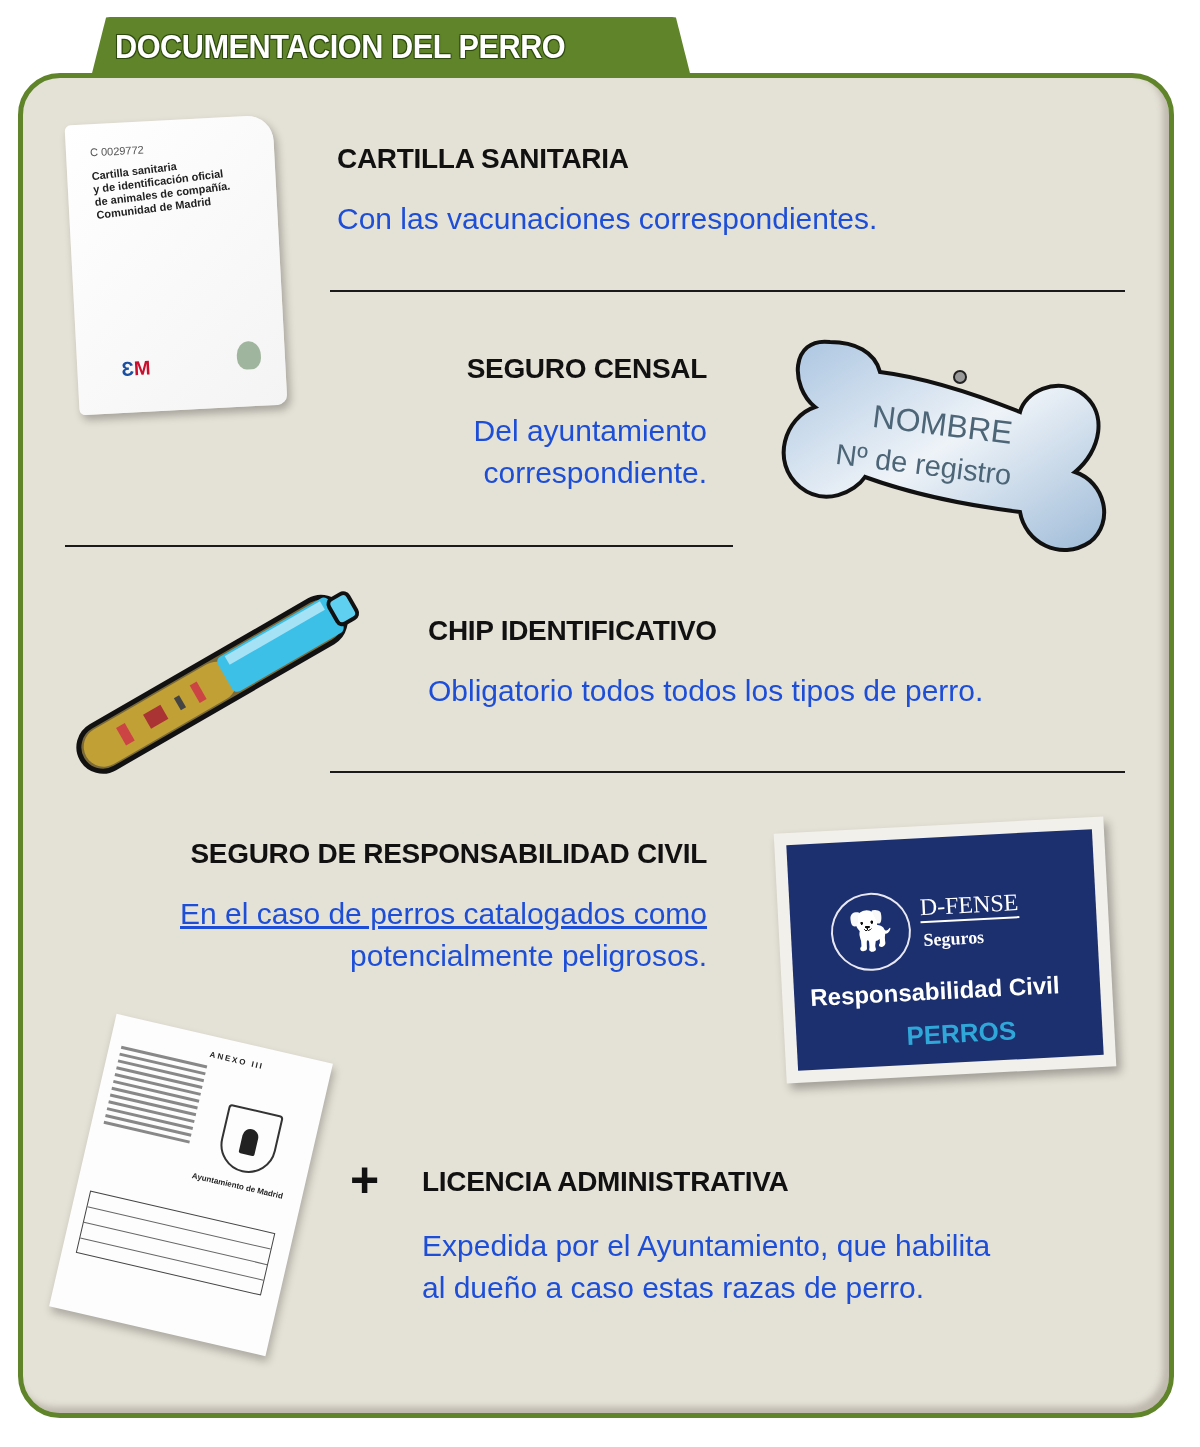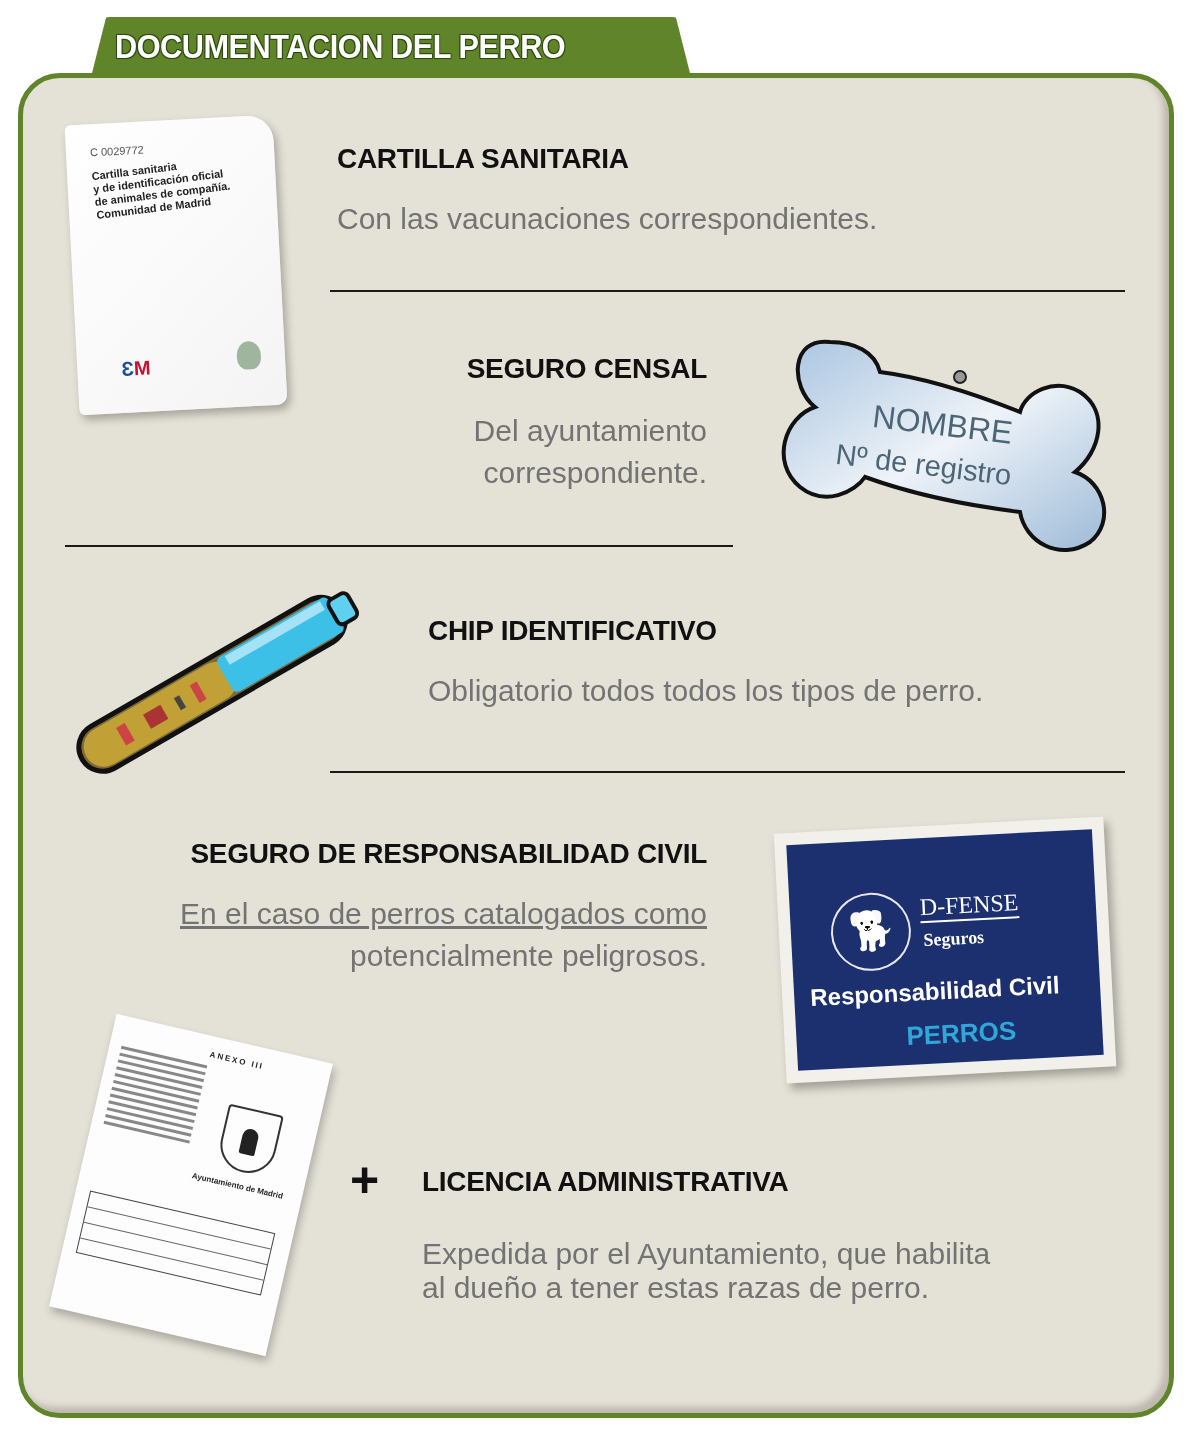--- a/index.html
+++ b/index.html
@@ -19,21 +19,21 @@
     transform: scaleX(0.93); transform-origin: left center;
   }
   .panel {
     position: absolute; left: 18px; top: 73px; width: 1156px; height: 1345px;
     border: 5px solid #5f8429; border-radius: 42px;
     background: #e4e1d6;
     box-shadow: inset -6px -6px 6px rgba(120,110,100,0.35);
   }
 
   .heading { position: absolute; font-weight: bold; font-size: 28px; color: #111; letter-spacing: -0.3px; white-space: nowrap; }
-  .desc { position: absolute; font-size: 30px; line-height: 42px; color: #737373; white-space: nowrap; }
+  .desc { position: absolute; font-size: 30px; line-height: 42px; color: #1d4ed8; white-space: nowrap; }
   .right { text-align: right; }
   .divider { position: absolute; height: 2px; background: #1a1a1a; }
 
   
   .booklet {
     position: absolute; left: 72px; top: 120px; width: 208px; height: 290px;
     background: linear-gradient(135deg, #ffffff 0%, #f4f4f4 100%);
     border-radius: 6px 26px 10px 6px;
     transform: rotate(-3deg);
     box-shadow: 3px 5px 8px rgba(0,0,0,0.28);
@@ -171,14 +171,14 @@
   <div class="shield"></div>
   <div class="ayto">Ayuntamiento de Madrid</div>
   <div class="table">
       <div></div>
       <div></div>
       <div></div>
     </div>
 </div>
 <div class="plus">+</div>
 <div class="heading" style="left:422px; top:1166px;">LICENCIA ADMINISTRATIVA</div>
-<div class="desc" style="left:422px; top:1225px;margin-top:8px;">Expedida por el Ayuntamiento, que habilita</div>
-<div class="desc" style="left:422px; top:1267px;">al dueño a tener estas razas de perro.</div>
+<div class="desc" style="left:422px; top:1225px;">Expedida por el Ayuntamiento, que habilita</div>
+<div class="desc" style="left:422px; top:1267px;">al dueño a caso estas razas de perro.</div>
 
 </body></html>

